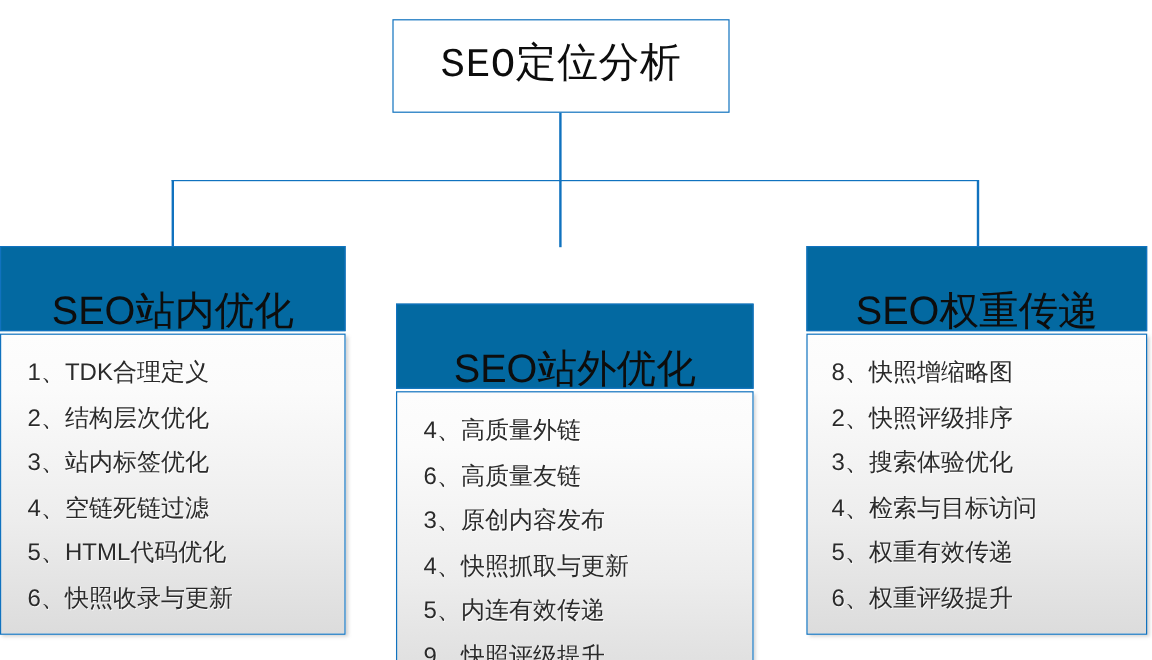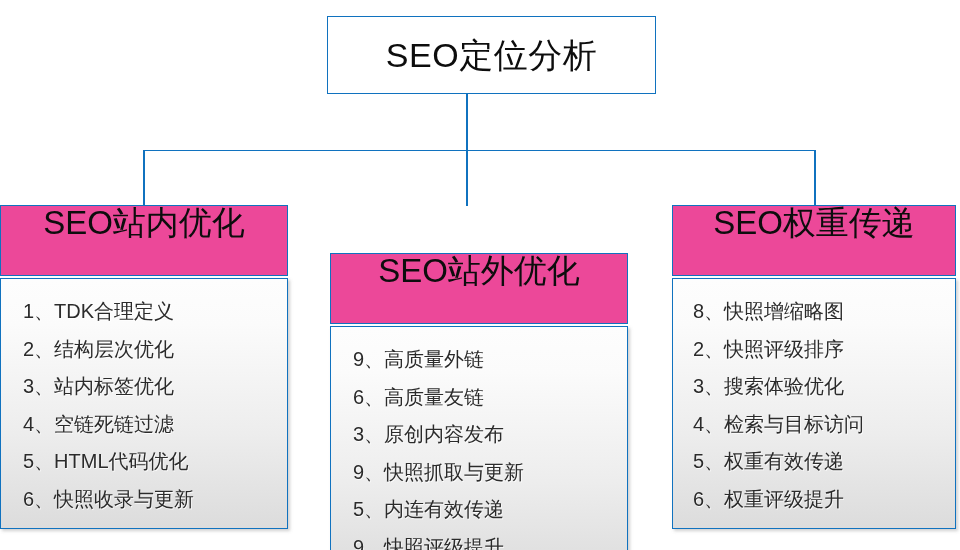--- a/index.html
+++ b/index.html
@@ -14,28 +14,29 @@
     background: #ffffff;
     overflow: hidden;
     font-family: "Liberation Sans", "DejaVu Sans", sans-serif;
   }
 
   
   .root-box {
     position: absolute;
     left: 327px;
     top: 16px;
-    width: 329px;
+    width: 281px;
     height: 78px;
     box-sizing: border-box;
     border: 1.6px solid #1072bf;
     background: #ffffff;
     display: flex;
     align-items: center;
     justify-content: center;
+    font-family: Liberation Mono, monospace;
   }
   .root-label {
     font-size: 34px;
     color: #0d0d0d;
     letter-spacing: 0.5px;
     line-height: 1;
     white-space: nowrap;
   }
 
   
@@ -55,23 +56,23 @@
     top: 205px;
   }
   .col-left   { left: 0px;   width: 288px; }
   .col-mid    { left: 330px; width: 298px; margin-top: 48px; }
   .col-right  { left: 672px; width: 284px; }
 
   .col-header {
     box-sizing: border-box;
     height: 71px;
     border: 1.6px solid #1072bf;
-    background: #ec4899;
+    background: #0369a1;
     display: flex;
-    align-items: flex-start;
+    align-items: flex-end;
     justify-content: center;
   }
   .col-header-label {
     font-size: 33px;
     color: #0d0d0d;
     line-height: 1;
     white-space: nowrap;
   }
 
   .col-list {
@@ -125,24 +126,24 @@
       <div class="list-item">5、HTML代码优化</div>
       <div class="list-item">6、快照收录与更新</div>
     </div>
   </div>
 
   <div class="column col-mid">
     <div class="col-header">
       <span class="col-header-label">SEO站外优化</span>
     </div>
     <div class="col-list indent-b">
-      <div class="list-item">9、高质量外链</div>
+      <div class="list-item">4、高质量外链</div>
       <div class="list-item">6、高质量友链</div>
       <div class="list-item">3、原创内容发布</div>
-      <div class="list-item">9、快照抓取与更新</div>
+      <div class="list-item">4、快照抓取与更新</div>
       <div class="list-item">5、内连有效传递</div>
       <div class="list-item">9、快照评级提升</div>
     </div>
   </div>
 
   <div class="column col-right">
     <div class="col-header">
       <span class="col-header-label">SEO权重传递</span>
     </div>
     <div class="col-list indent-c">

